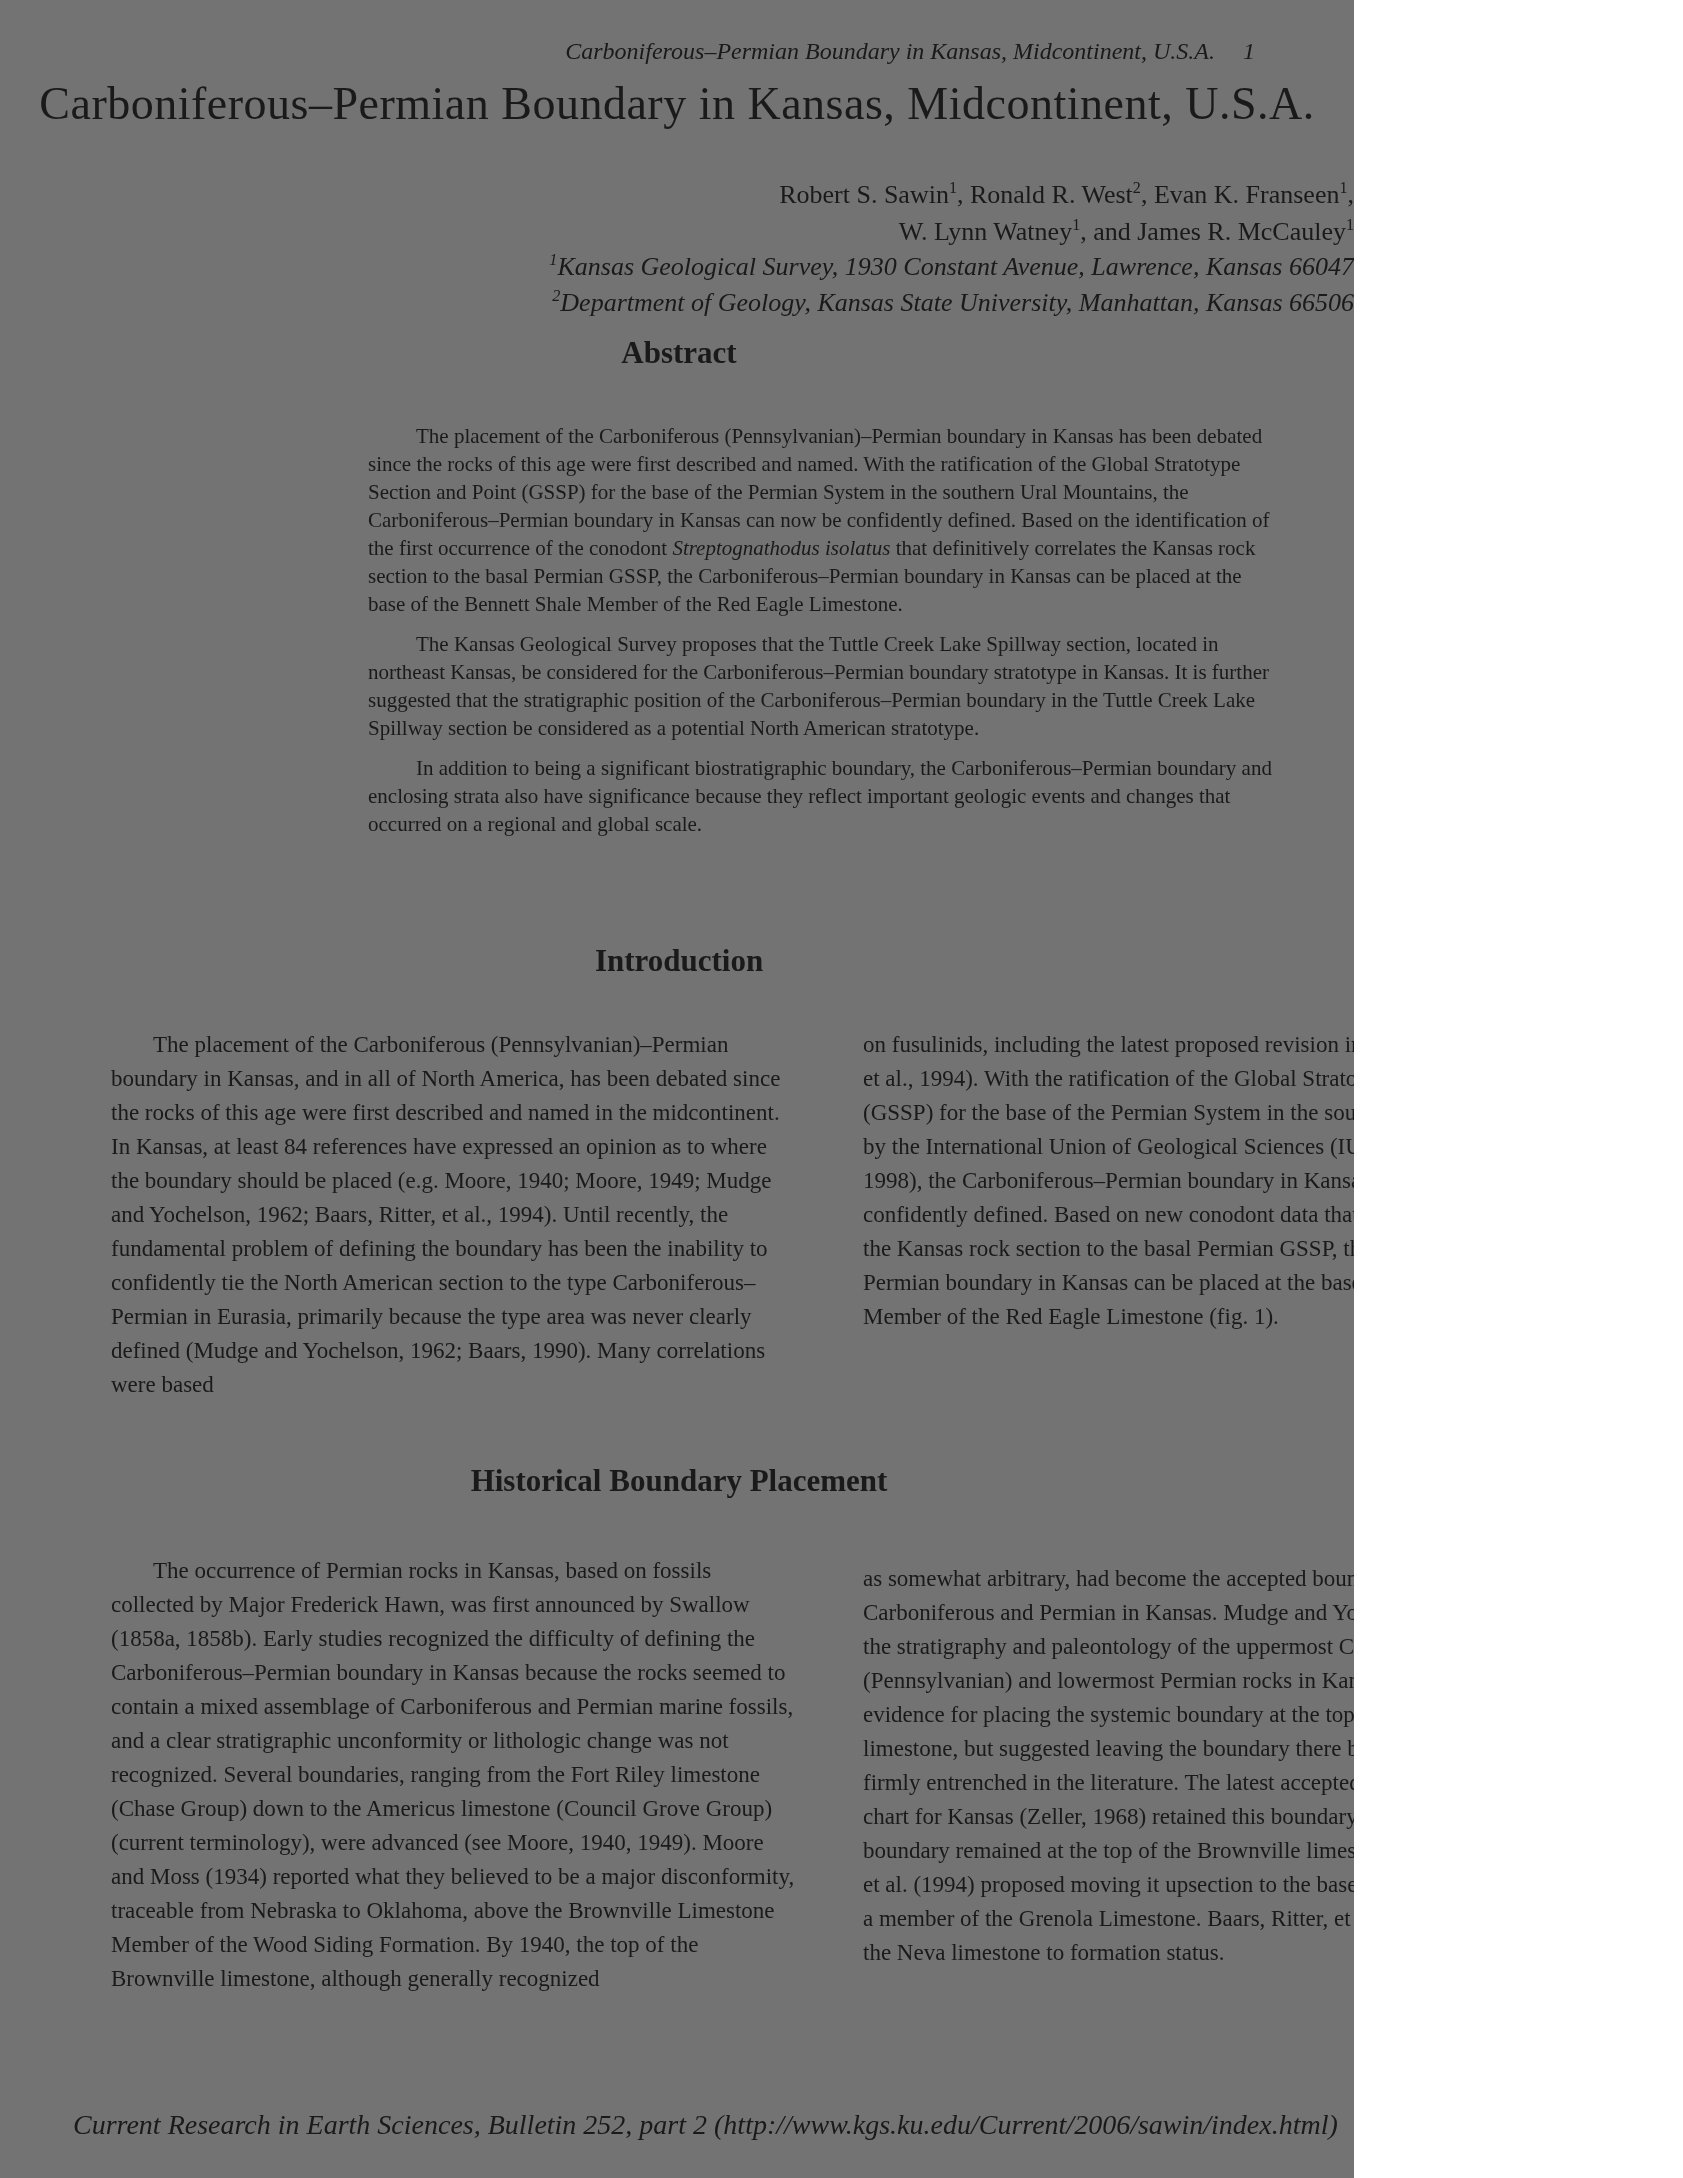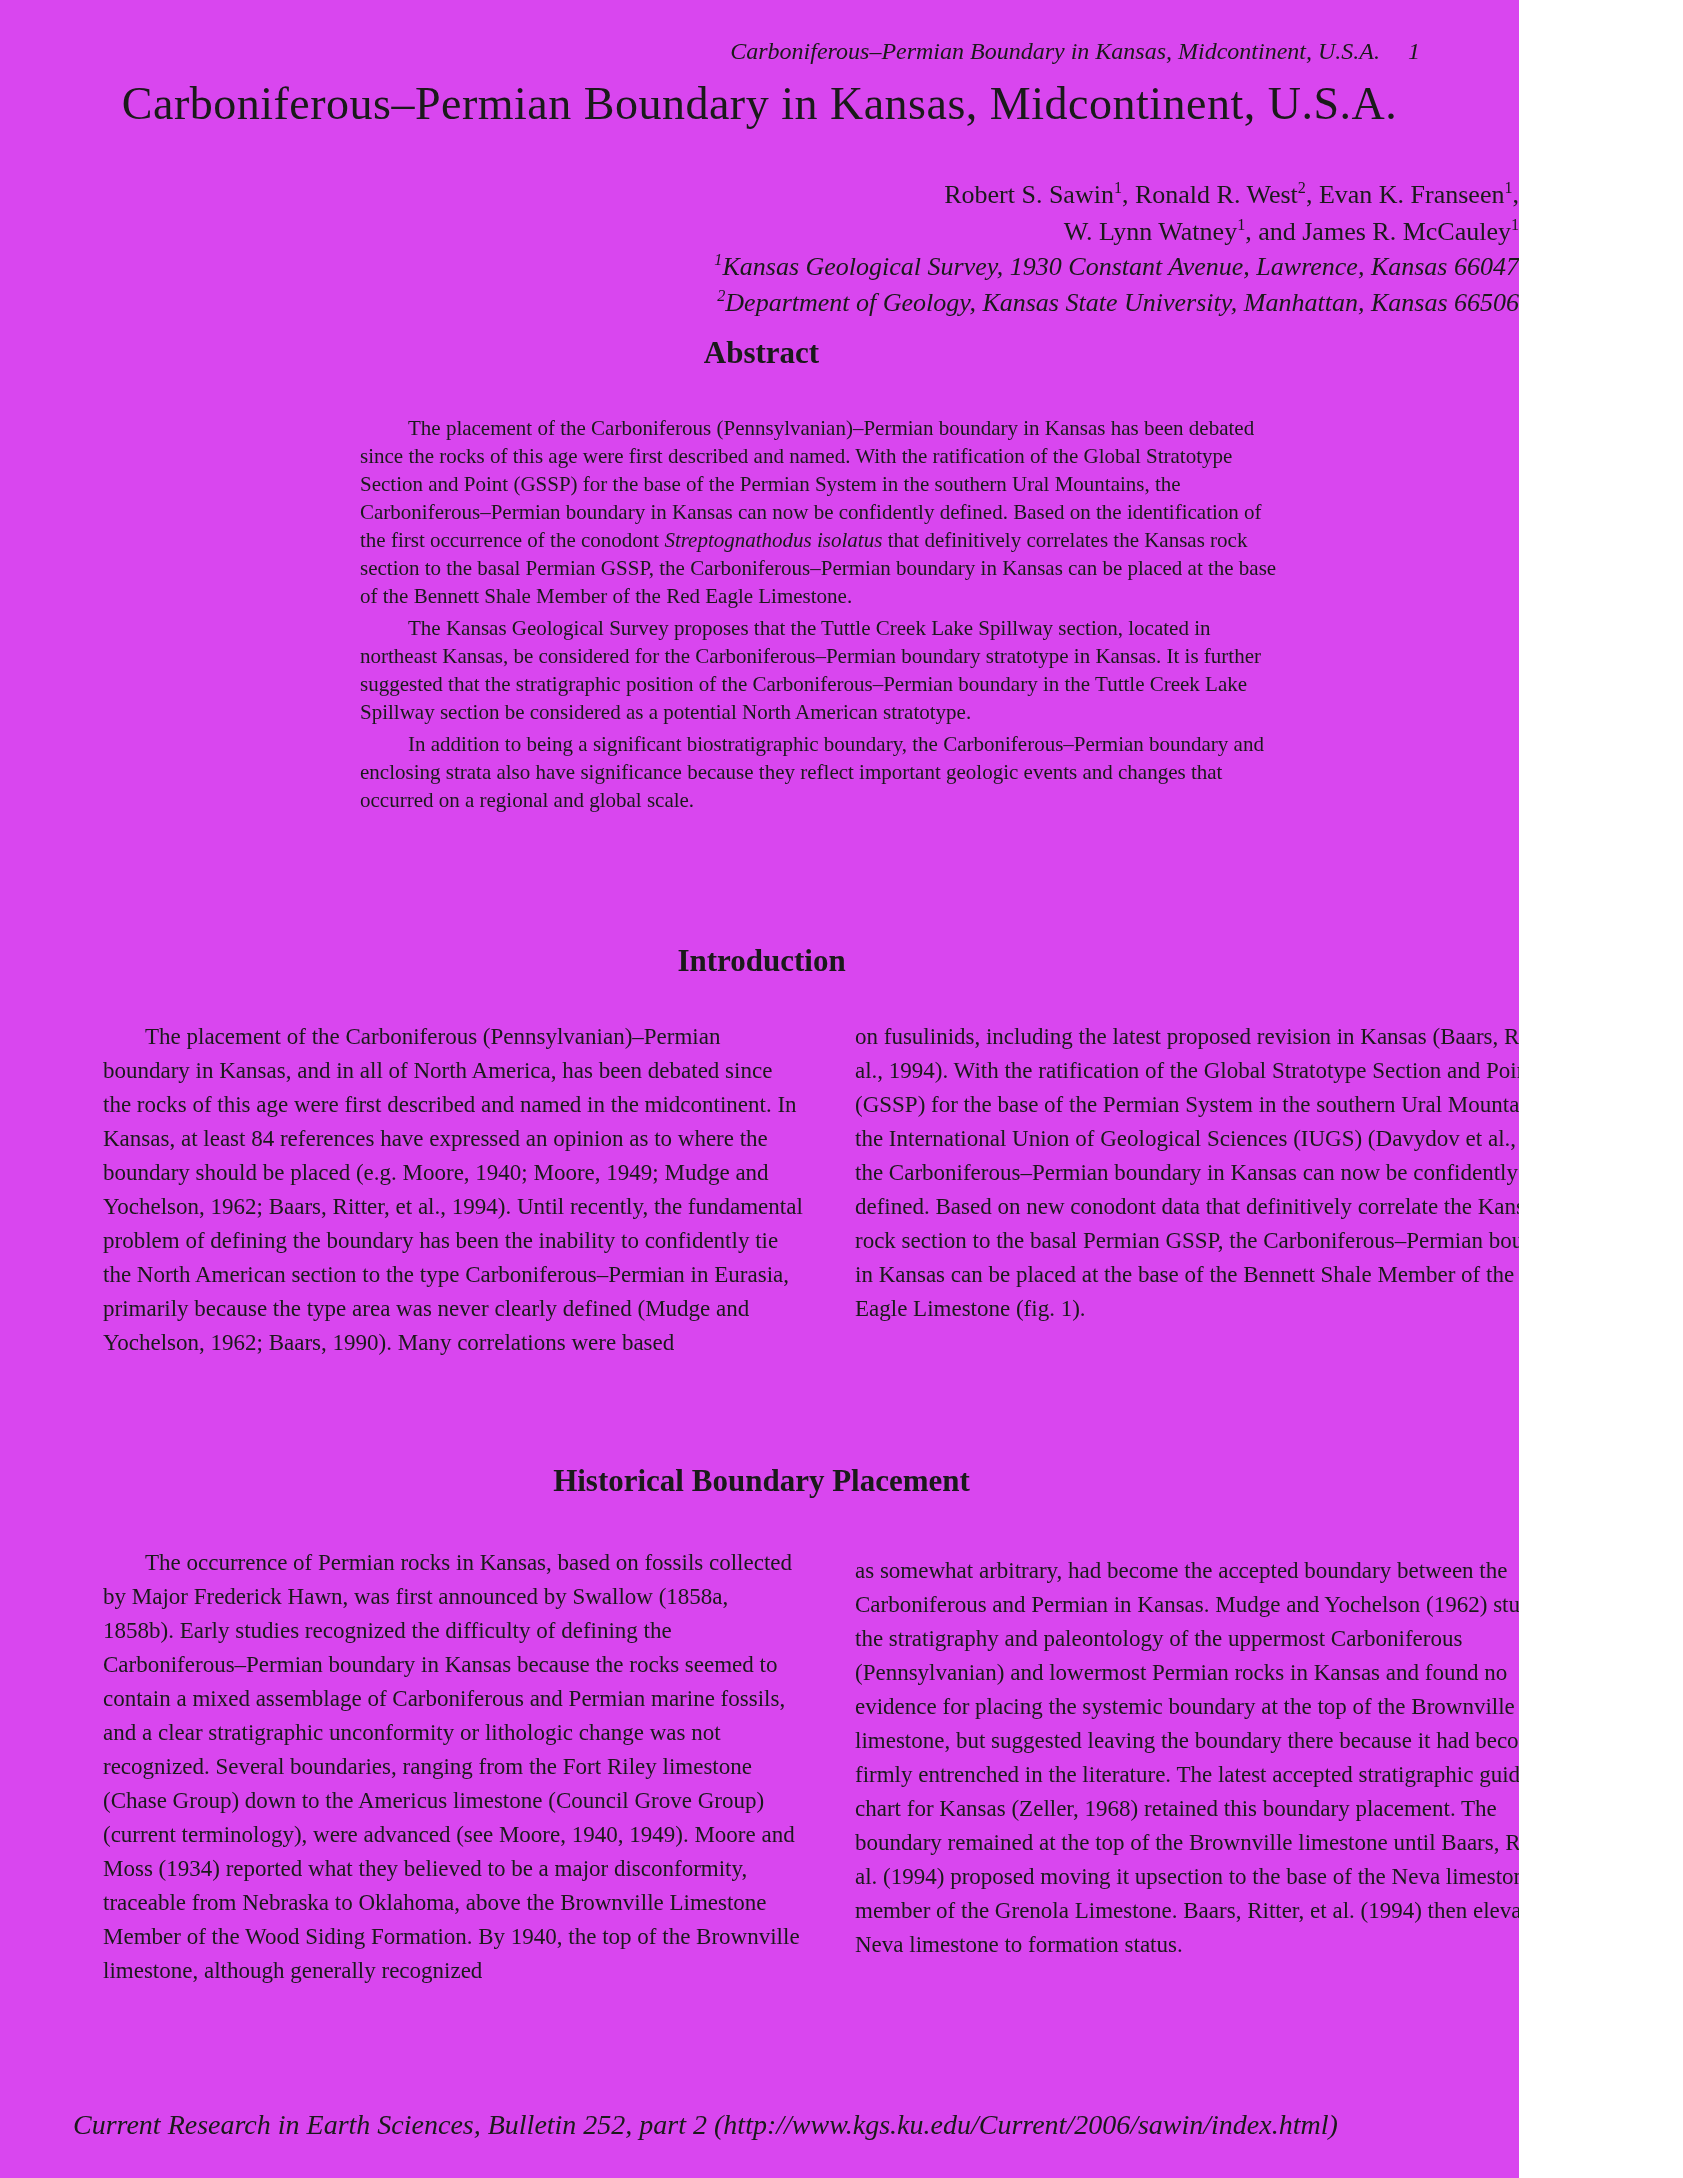--- a/index.html
+++ b/index.html
@@ -1,20 +1,20 @@
 <!DOCTYPE html>
 <html><head>
 <meta charset="utf-8">
 <style>
   html, body { margin: 0; padding: 0; background: #ffffff; }
   .page {
     position: relative;
-    width: 1519px;
+    width: 1354px;
     height: 2178px;
-    background: #d946ef;
+    background: #737373;
     color: #1a1a1a;
     font-family: "Liberation Serif", "DejaVu Serif", serif;
     overflow: hidden;
   }
   sup { font-size: 0.62em; vertical-align: super; line-height: 0; }
 
   .running-header {
     position: absolute;
     top: 38px; left: 99px; right: 99px;
     text-align: right;
@@ -74,21 +74,21 @@
     position: absolute;
     font-size: 23px;
     line-height: 34px;
     --indent: 42px;
   }
   .intro-left  { top: 1016px; left: 99px; width: 709px; }
   .intro-right { top: 1016px; left: 851px; width: 741px; }
   .hist-left   { top: 1542px; left: 99px; width: 709px; }
   .hist-right  { top: 1550px; left: 851px; width: 741px; }
 
-  .para { margin: 4px; }
+  .para { margin: 12px; }
   .para.indent { text-indent: var(--indent, 44px); }
 
   .footer {
     position: absolute;
     top: 2109px; left: 73px; right: 73px;
     font-style: italic;
     font-size: 28px;
     white-space: nowrap;
   }
 </style>

